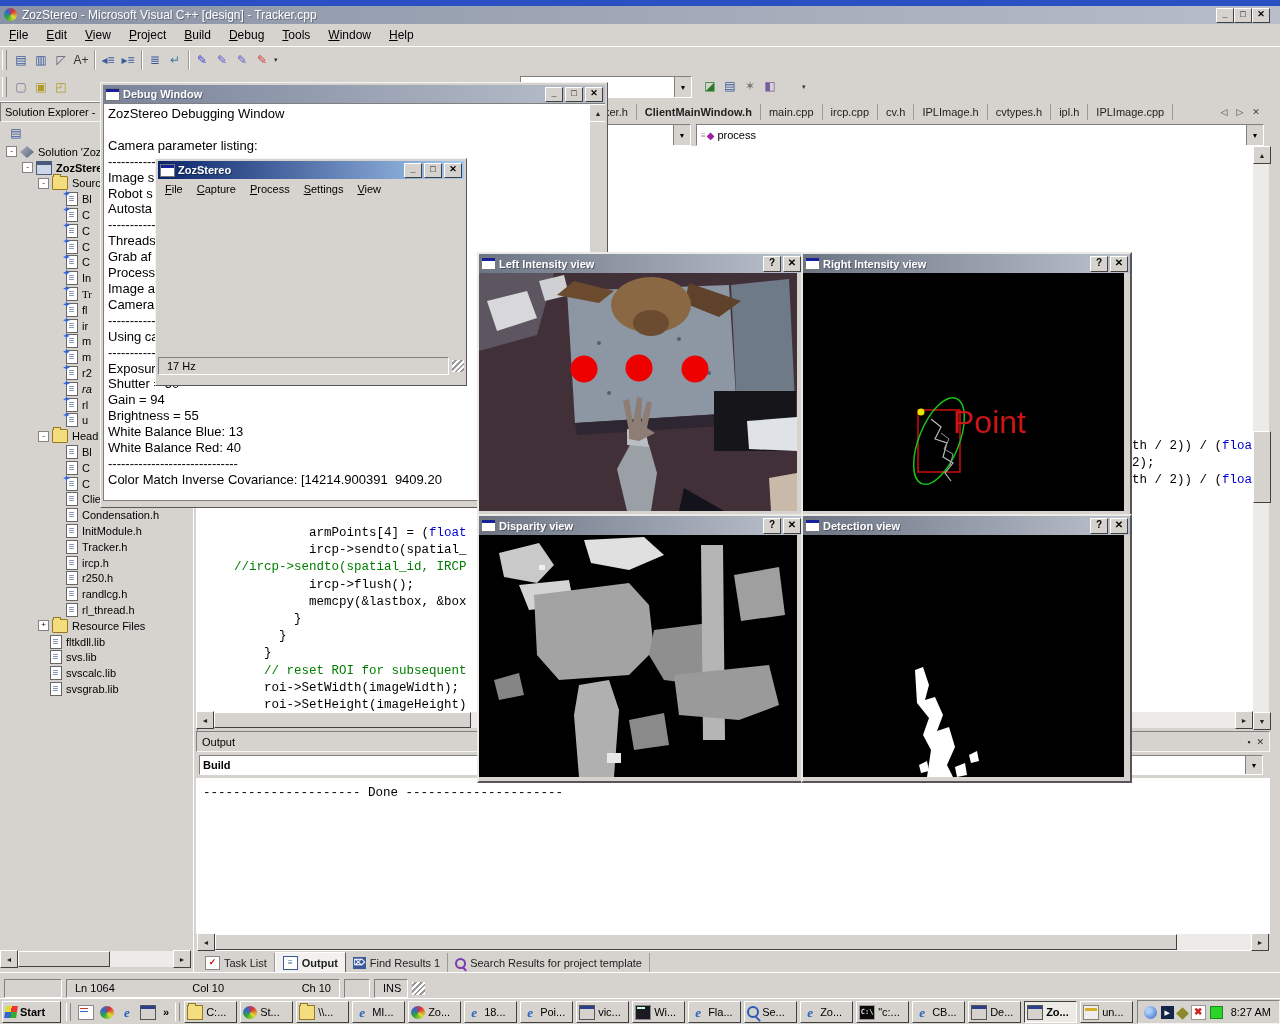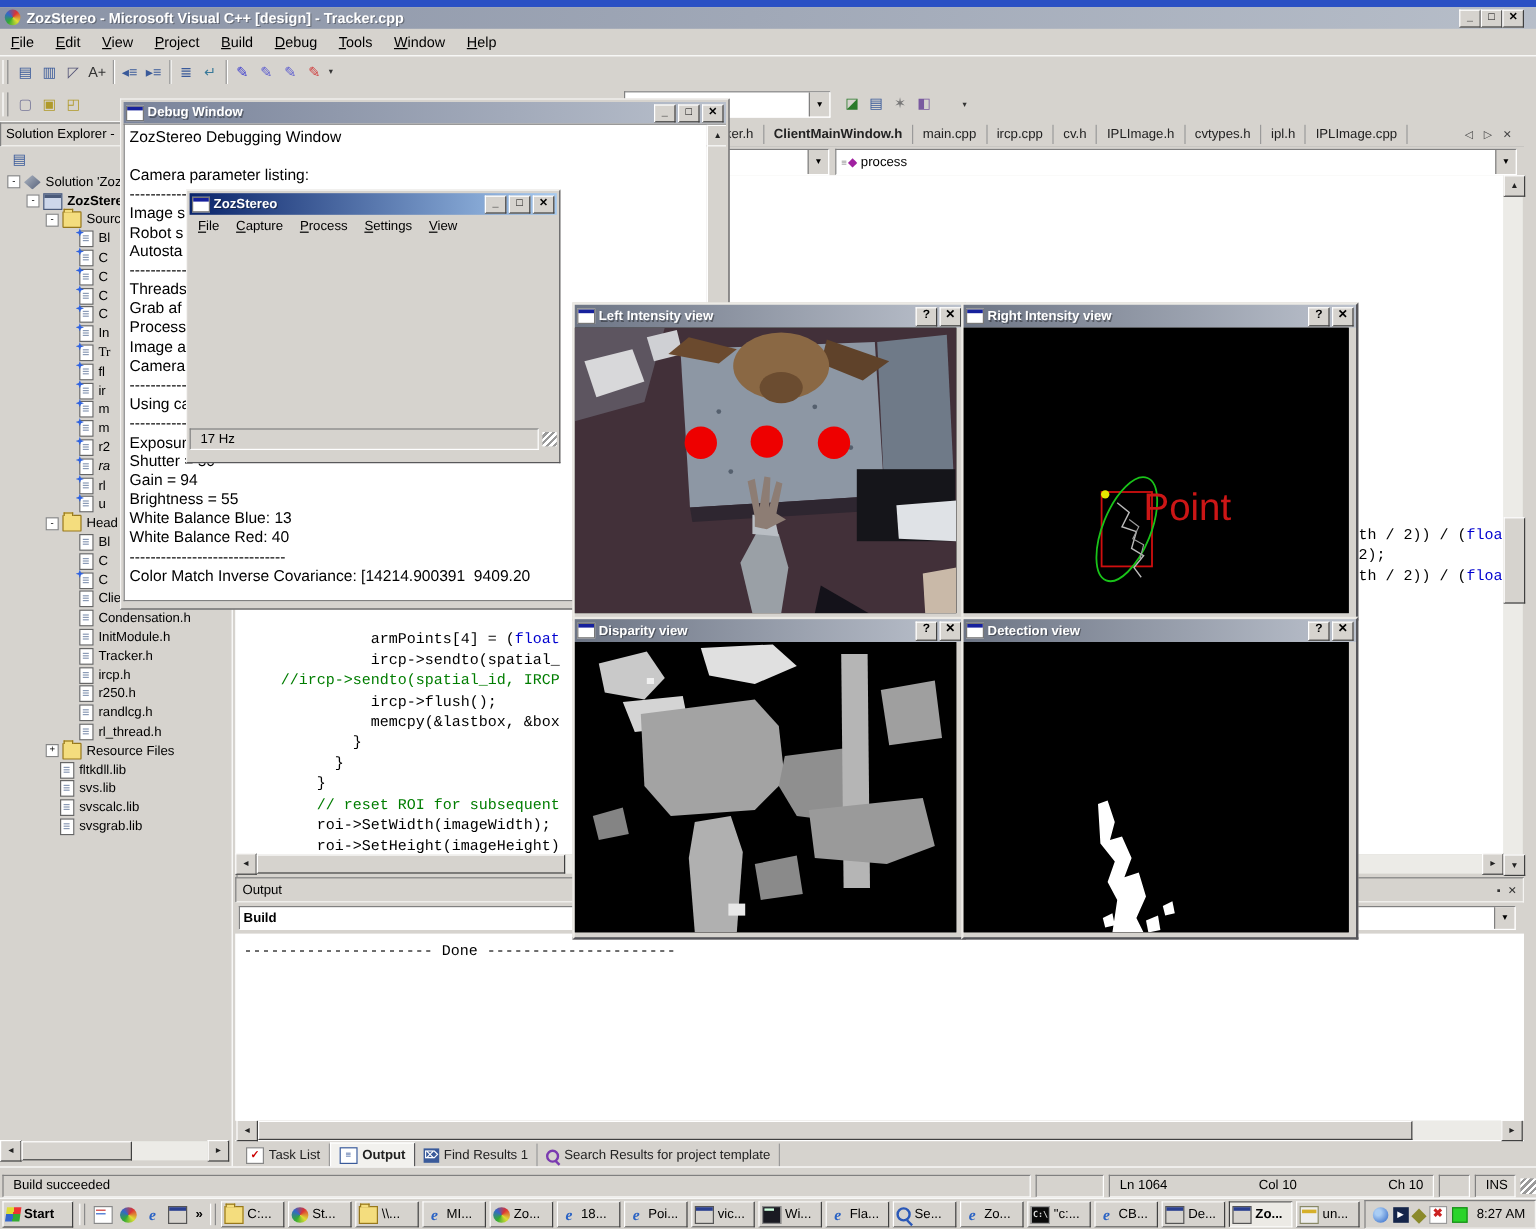--- a/index.html
+++ b/index.html
@@ -107,21 +107,21 @@
         font:bold 10px/12px "Liberation Sans",sans-serif;color:#000;text-align:center;flex:none}
   .vbody{background:#000;position:relative;overflow:hidden}
 </style>
 </head>
 <body>
 
 <div class="abs" style="left:0;top:0;width:1280px;height:6px;background:#2a50c4"></div>
 
 <div class="abs flex" style="left:0;top:6px;width:1280px;height:18px;background:linear-gradient(90deg,#8a93a6,#b7bec9)">
   <span class="abs" style="left:4px;top:2px;width:13px;height:13px;background:conic-gradient(from 40deg,#d33,#dd3,#3a3,#36c,#d33);border-radius:50%"></span>
-  <span class="abs" style="left:22px;top:2px;color:#fff;font-weight:bold;font-size:12px;white-space:nowrap;text-shadow:1px 1px 0 rgba(0,0,0,.3)">ZozStereo - Microsoft Visual C++ [design] - Tracker.cpp</span>
+  <span class="abs" style="left:22px;top:2px;color:#fff;font-weight:normal;font-size:12px;white-space:nowrap;text-shadow:1px 1px 0 rgba(0,0,0,.3)">ZozStereo - Microsoft Visual C++ [design] - Tracker.cpp</span>
   <span class="cap-btn abs" style="left:1214px;top:2px">_</span>
   <span class="cap-btn abs" style="left:1232px;top:2px">□</span>
   <span class="cap-btn abs" style="left:1250px;top:2px">✕</span>
 </div>
 
 <div class="abs flex" id="menubar" style="left:0;top:24px;width:1280px;height:22px;border-bottom:1px solid #fff">
     <span class="menu-item"><u>F</u>ile</span>
     <span class="menu-item"><u>E</u>dit</span>
     <span class="menu-item"><u>V</u>iew</span>
     <span class="menu-item"><u>P</u>roject</span>
@@ -471,23 +471,20 @@
         <span>Find Results 1</span>
       </div>
       <div class="btab">
         <span class="bico bi-searchtab"></span>
         <span>Search Results for project template</span>
       </div>
     </div>
 </div>
 
 <div class="abs flex" style="left:0;top:972px;width:1280px;height:26px;background:#d6d3ce;border-top:1px solid #fff;padding-top:2px">
-  <span class="spanel" style="margin-left:2px;width:848px">
-      <span>Build succeeded</span>
-    </span>
   <span class="spanel" style="margin-left:4px;width:40px"></span>
   <span class="spanel" style="margin-left:4px;width:256px;justify-content:space-between">
     <span>Ln 1064</span>
     <span>Col 10</span>
     <span>Ch 10</span>
   </span>
   <span class="spanel" style="margin-left:4px;width:8px"></span>
   <span class="spanel" style="margin-left:4px;width:16px">
       <span>INS</span>
     </span>

